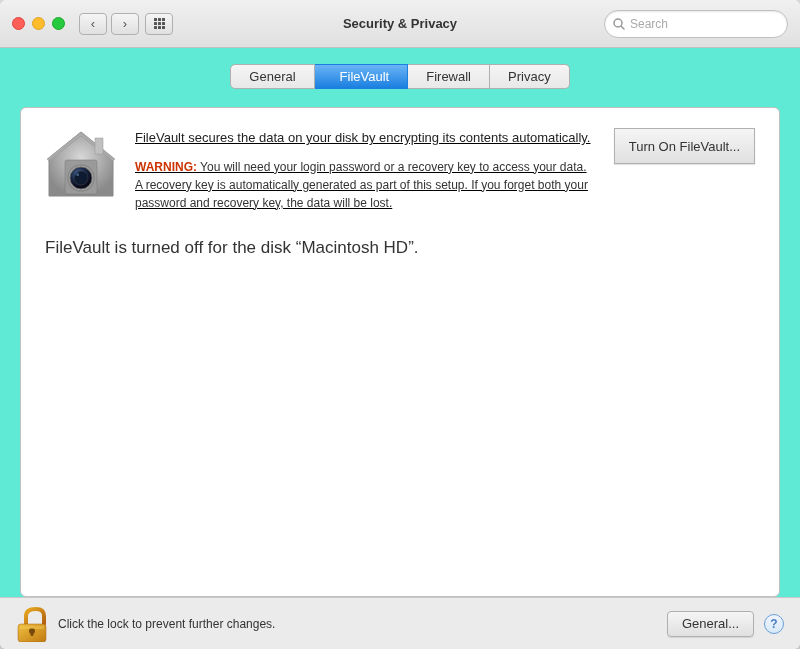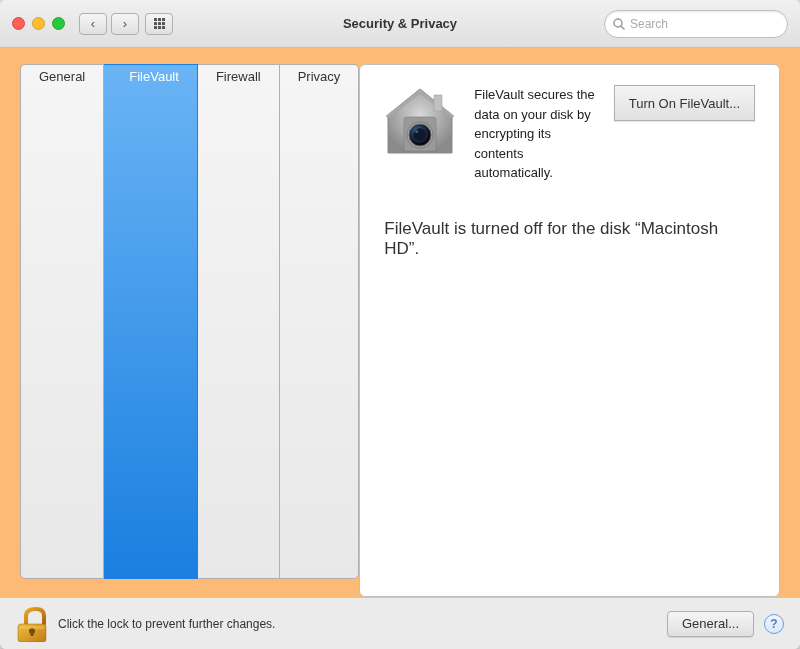--- a/index.html
+++ b/index.html
@@ -133,23 +133,23 @@
       color: #333;
       background: transparent;
       width: 100%;
     }
     .search-input::placeholder { color: #aaa; }
 
     
     .content {
       flex: 1;
       display: flex;
-      flex-direction: row;
+      flex-direction: column;
       padding: 16px 20px 0 20px;
-      background: #fdba74;
+      background: #5eead4;
     }
 
     
     .tabs {
       display: flex;
       justify-content: center;
       gap: 0;
       margin-bottom: 18px;
     }
 
@@ -204,20 +204,21 @@
 
     
     .filevault-icon {
       width: 72px;
       height: 72px;
       flex-shrink: 0;
     }
 
     .panel-text-area {
       flex: 1;
+      text-decoration: underline;
     }
 
     .description-text {
       font-size: 13px;
       color: #222;
       line-height: 1.5;
       margin-bottom: 10px;
     }
 
     .warning-text {
@@ -395,20 +396,23 @@
             <circle cx="36" cy="50" r="7" fill="#0d1a30" stroke="#444" stroke-width="0.5"></circle>
             <circle cx="32" cy="46" r="2" fill="#3a5a8a" opacity="0.6"></circle>
             <circle cx="33" cy="47" r="1" fill="#8ab0d0" opacity="0.4"></circle>
 
             <rect x="50" y="10" width="8" height="16" fill="#c0c0c0" stroke="#999" stroke-width="0.5"></rect>
           </svg>
         </div>
 
         <div class="panel-text-area">
           <p class="description-text">FileVault secures the data on your disk by encrypting its contents automatically.</p>
+          <p class="warning-text">
+            <span class="warning-label">WARNING:</span><span> You will need your login password or a recovery key to access your data. A recovery key is automatically generated as part of this setup. If you forget both your password and recovery key, the data will be lost.</span>
+          </p>
         </div>
 
         <button class="turn-on-btn">Turn On FileVault...</button>
       </div>
 
       <p class="status-text">FileVault is turned off for the disk “Macintosh HD”.</p>
     </div>
   </div>
 
   <div class="bottom-bar">

